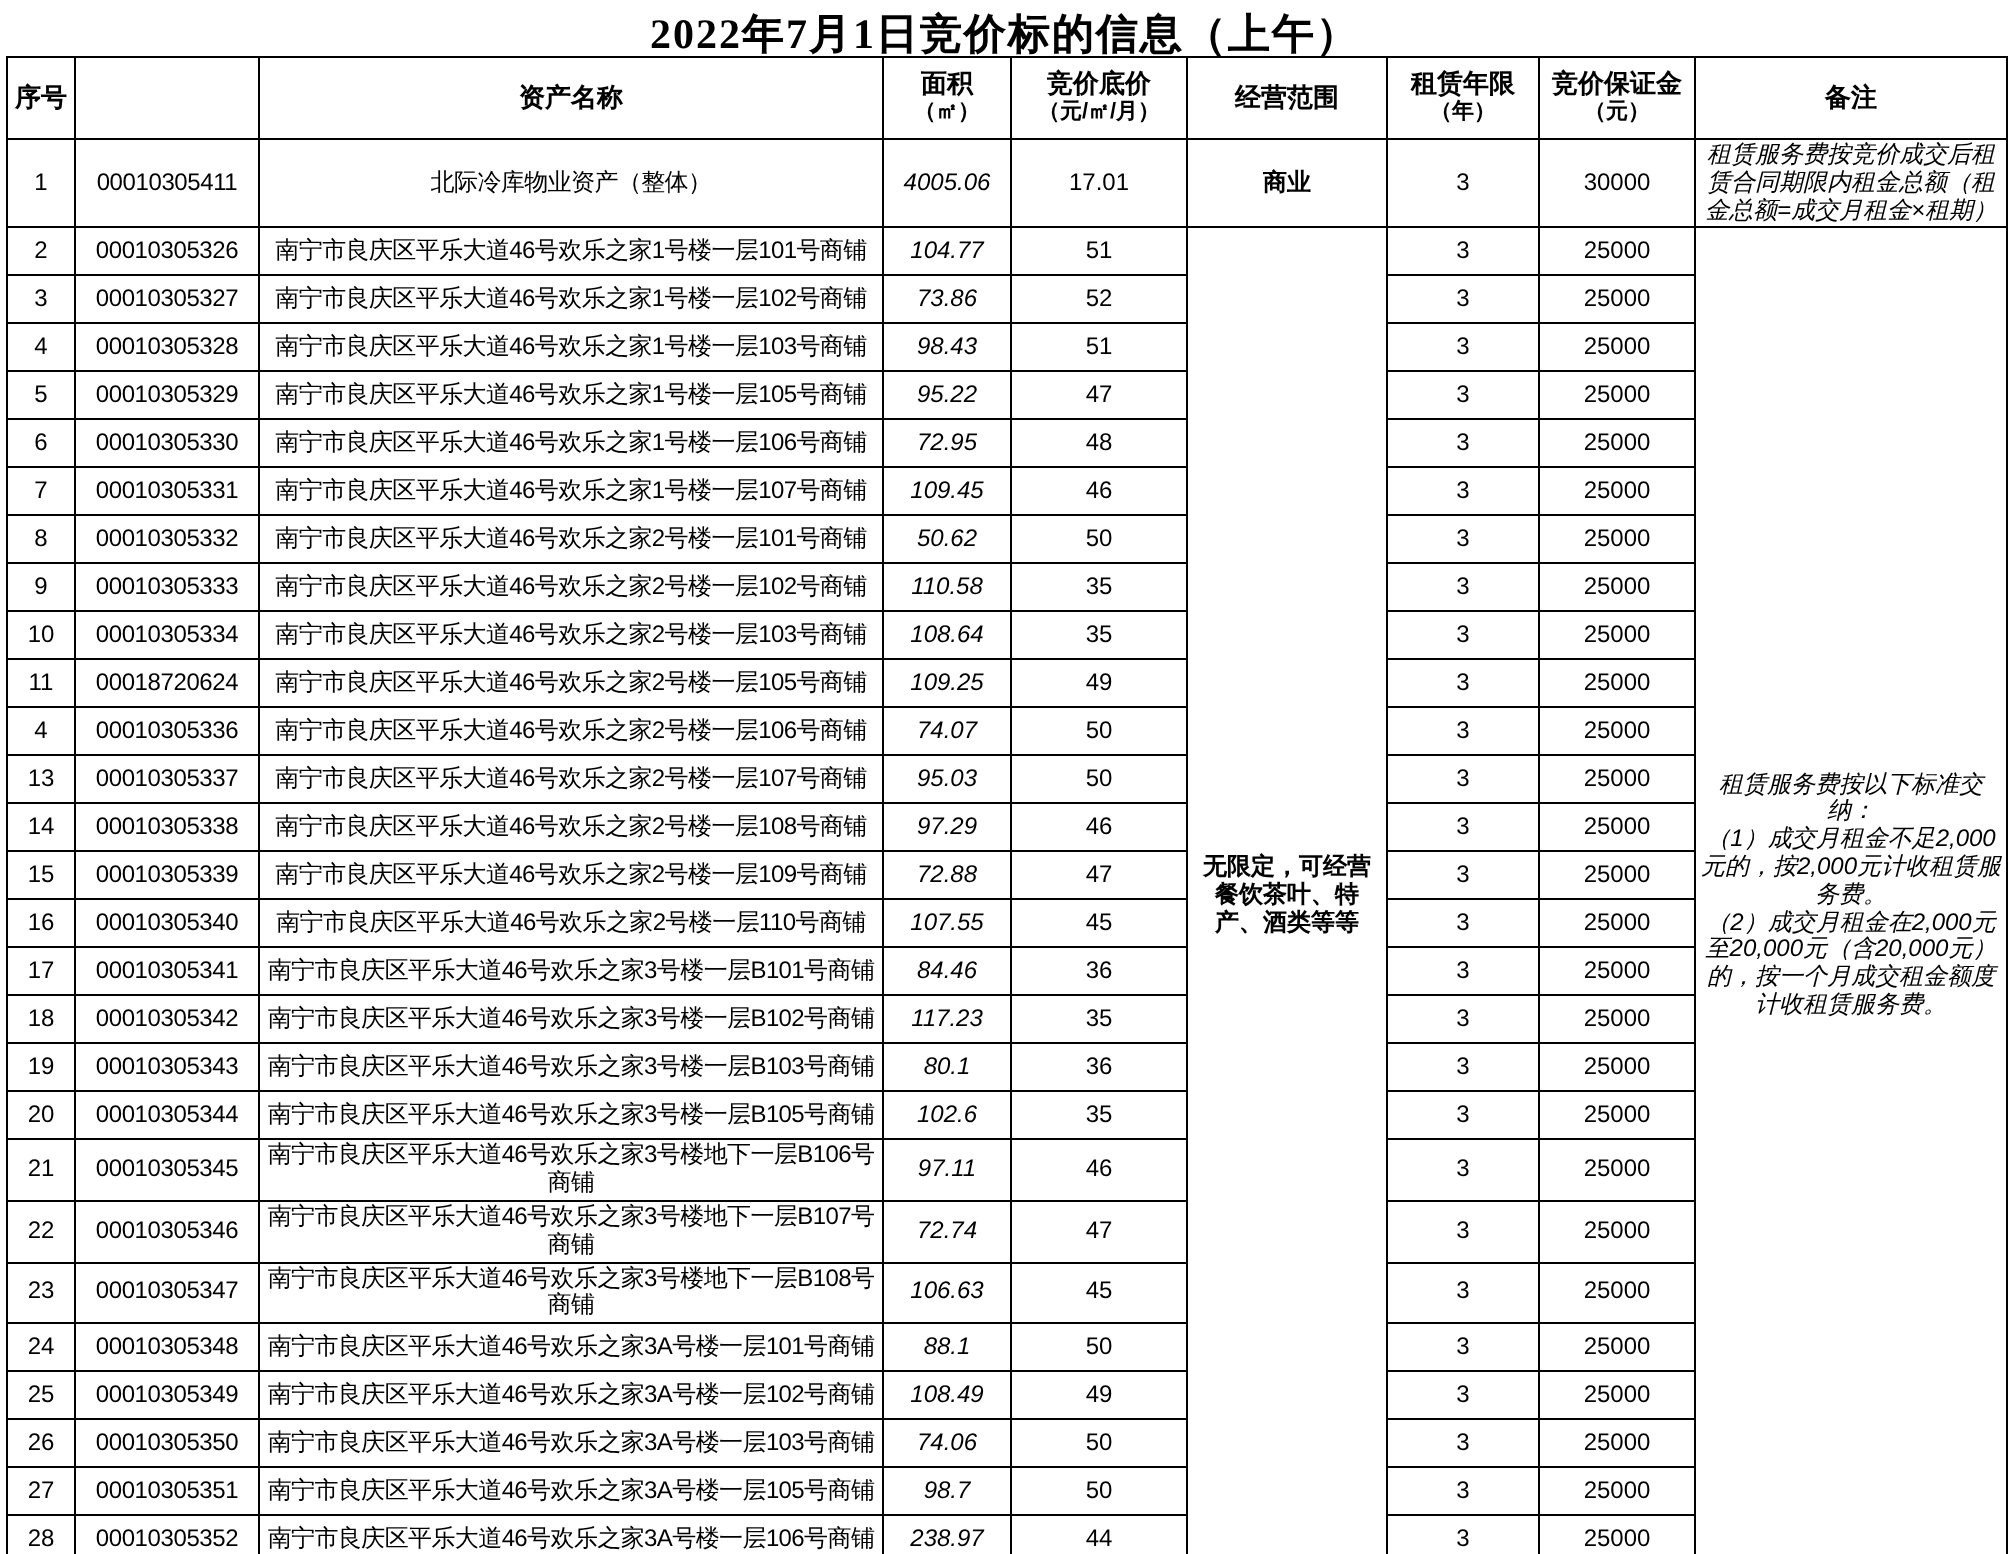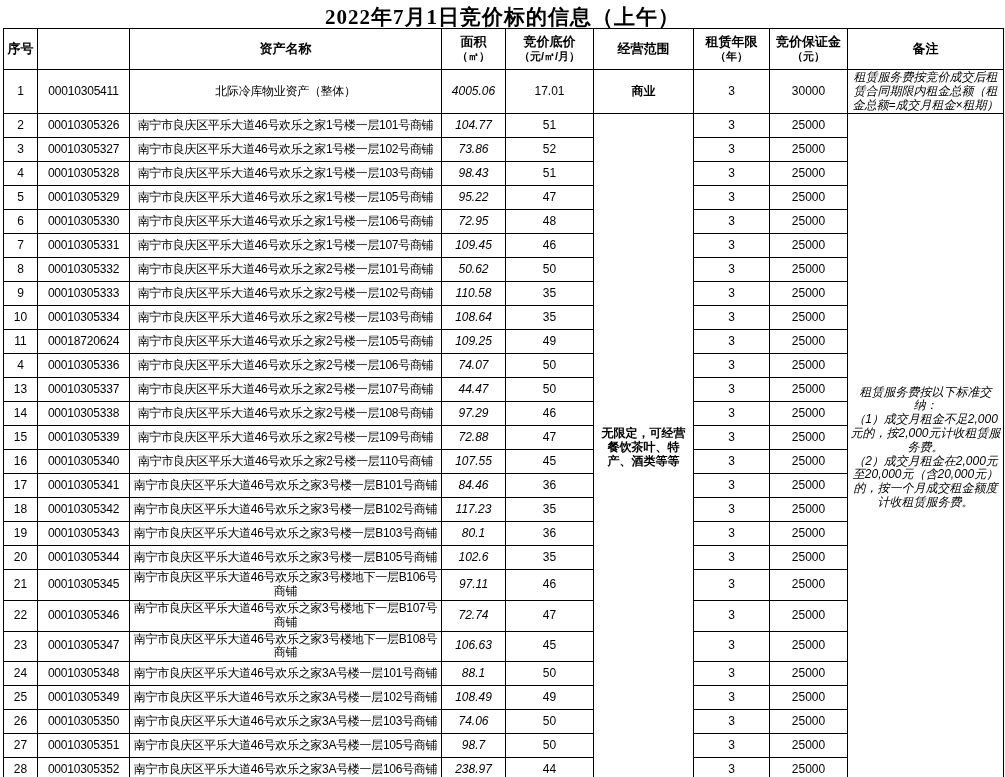--- a/index.html
+++ b/index.html
@@ -263,21 +263,21 @@
           <td class="name">南宁市良庆区平乐大道46号欢乐之家2号楼一层106号商铺</td>
           <td class="area">74.07</td>
           <td class="price">50</td>
           <td class="years">3</td>
           <td class="deposit">25000</td>
         </tr>
         <tr class="row-h">
           <td class="idx">13</td>
           <td class="code">00010305337</td>
           <td class="name">南宁市良庆区平乐大道46号欢乐之家2号楼一层107号商铺</td>
-          <td class="area">44.47</td>
+          <td class="area">95.03</td>
           <td class="price">50</td>
           <td class="years">3</td>
           <td class="deposit">25000</td>
         </tr>
         <tr class="row-h">
           <td class="idx">14</td>
           <td class="code">00010305338</td>
           <td class="name">南宁市良庆区平乐大道46号欢乐之家2号楼一层108号商铺</td>
           <td class="area">97.29</td>
           <td class="price">46</td>

